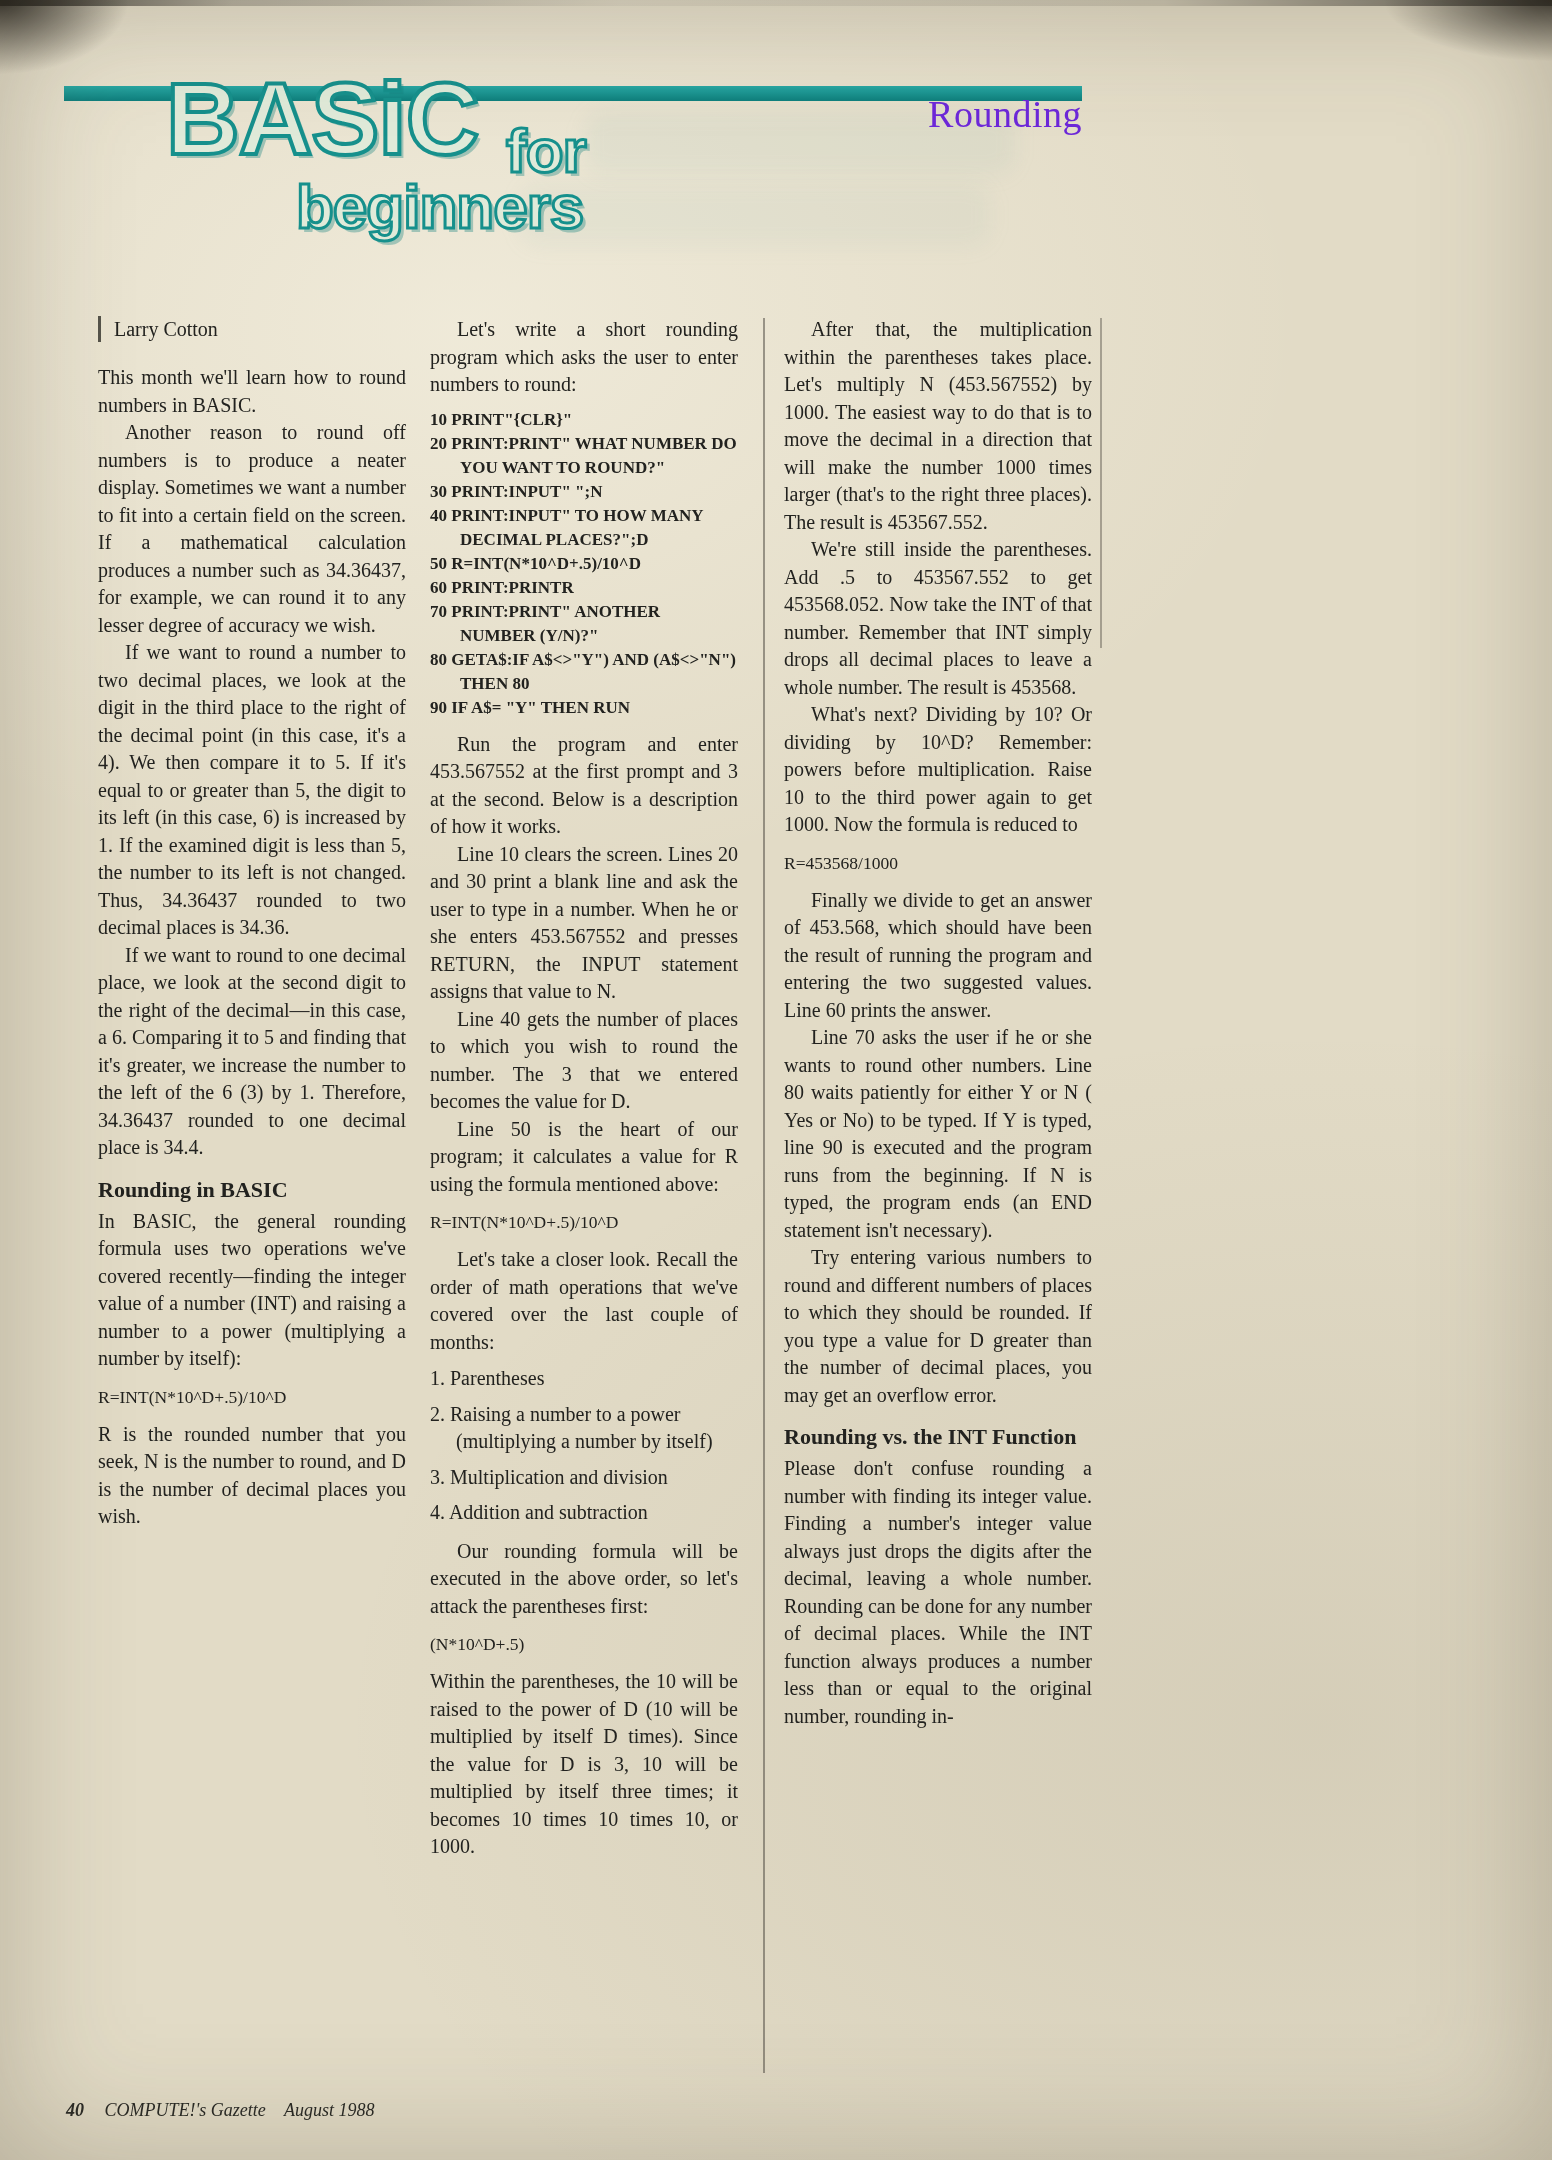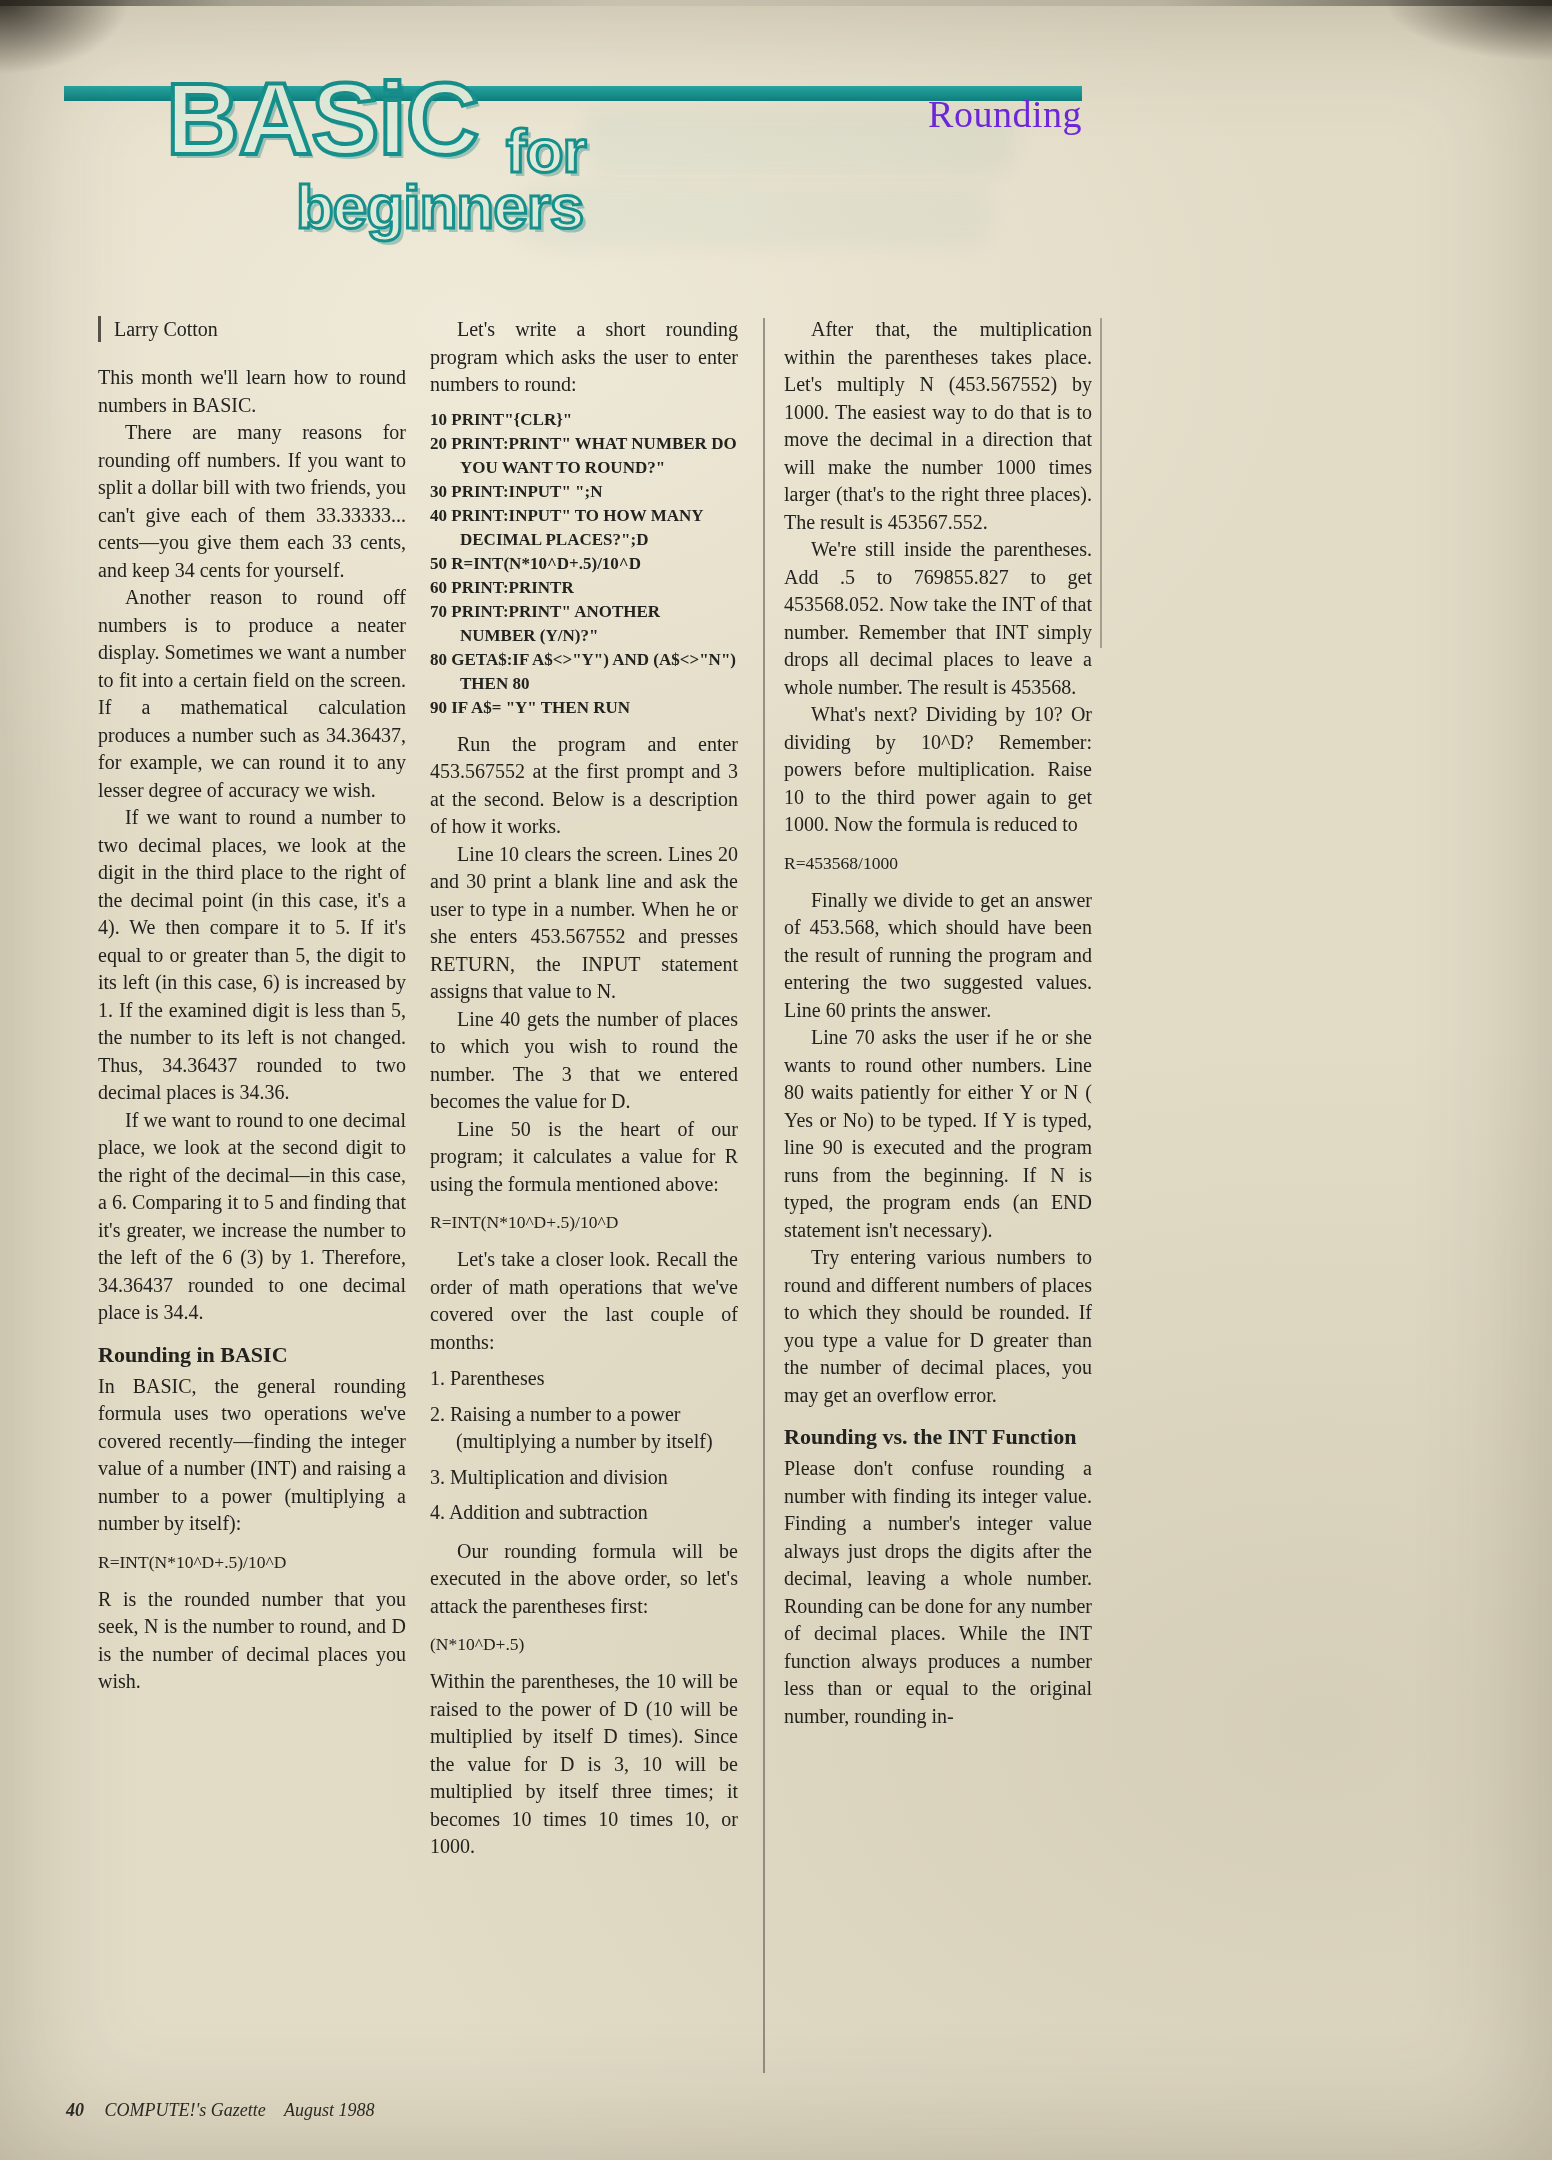--- a/index.html
+++ b/index.html
@@ -89,21 +89,20 @@
 <div class="logo-for">for</div>
 <div class="logo-beginners">beginners</div>
 <div class="section-title">Rounding</div>
 
 <div class="rule-mid"></div>
 <div class="rule-right"></div>
 
 <div class="col" id="col1">
   <div class="byline">Larry Cotton</div>
   <p class="flush">This month we'll learn how to round numbers in BASIC.</p>
-  <p>There are many reasons for rounding off numbers. If you want to split a dollar bill with two friends, you can't give each of them 33.33333... cents—you give them each 33 cents, and keep 34 cents for yourself.</p>
   <p>Another reason to round off numbers is to produce a neater display. Sometimes we want a number to fit into a certain field on the screen. If a mathematical calculation produces a number such as 34.36437, for example, we can round it to any lesser degree of accuracy we wish.</p>
   <p>If we want to round a number to two decimal places, we look at the digit in the third place to the right of the decimal point (in this case, it's a 4). We then compare it to 5. If it's equal to or greater than 5, the digit to its left (in this case, 6) is increased by 1. If the examined digit is less than 5, the number to its left is not changed. Thus, 34.36437 rounded to two decimal places is 34.36.</p>
   <p>If we want to round to one decimal place, we look at the second digit to the right of the decimal—in this case, a 6. Comparing it to 5 and finding that it's greater, we increase the number to the left of the 6 (3) by 1. Therefore, 34.36437 rounded to one decimal place is 34.4.</p>
   <div class="subhead">Rounding in BASIC</div>
   <p class="flush">In BASIC, the general rounding formula uses two operations we've covered recently—finding the integer value of a number (INT) and raising a number to a power (multiplying a number by itself):</p>
   <div class="formula">R=INT(N*10^D+.5)/10^D</div>
   <p class="flush">R is the rounded number that you seek, N is the number to round, and D is the number of decimal places you wish.</p>
 </div>
 
 <div class="col" id="col2">
@@ -131,21 +130,21 @@
     <div class="num-item">3. Multiplication and division</div>
     <div class="num-item">4. Addition and subtraction</div>
   </div>
   <p>Our rounding formula will be executed in the above order, so let's attack the parentheses first:</p>
   <div class="formula">(N*10^D+.5)</div>
   <p class="flush">Within the parentheses, the 10 will be raised to the power of D (10 will be multiplied by itself D times). Since the value for D is 3, 10 will be multiplied by itself three times; it becomes 10 times 10 times 10, or 1000.</p>
 </div>
 
 <div class="col" id="col3">
   <p>After that, the multiplication within the parentheses takes place. Let's multiply N (453.567552) by 1000. The easiest way to do that is to move the decimal in a direction that will make the number 1000 times larger (that's to the right three places). The result is 453567.552.</p>
-  <p>We're still inside the parentheses. Add .5 to 769855.827 to get 453568.052. Now take the INT of that number. Remember that INT simply drops all decimal places to leave a whole number. The result is 453568.</p>
+  <p>We're still inside the parentheses. Add .5 to 453567.552 to get 453568.052. Now take the INT of that number. Remember that INT simply drops all decimal places to leave a whole number. The result is 453568.</p>
   <p>What's next? Dividing by 10? Or dividing by 10^D? Remember: powers before multiplication. Raise 10 to the third power again to get 1000. Now the formula is reduced to</p>
   <div class="formula">R=453568/1000</div>
   <p>Finally we divide to get an answer of 453.568, which should have been the result of running the program and entering the two suggested values. Line 60 prints the answer.</p>
   <p>Line 70 asks the user if he or she wants to round other numbers. Line 80 waits patiently for either Y or N ( Yes or No) to be typed. If Y is typed, line 90 is executed and the program runs from the beginning. If N is typed, the program ends (an END statement isn't necessary).</p>
   <p>Try entering various numbers to round and different numbers of places to which they should be rounded. If you type a value for D greater than the number of decimal places, you may get an overflow error.</p>
   <div class="subhead">Rounding vs. the INT Function</div>
   <p class="flush">Please don't confuse rounding a number with finding its integer value. Finding a number's integer value always just drops the digits after the decimal, leaving a whole number. Rounding can be done for any number of decimal places. While the INT function always produces a number less than or equal to the original number, rounding in-</p>
 </div>
 
 <div class="footer">

